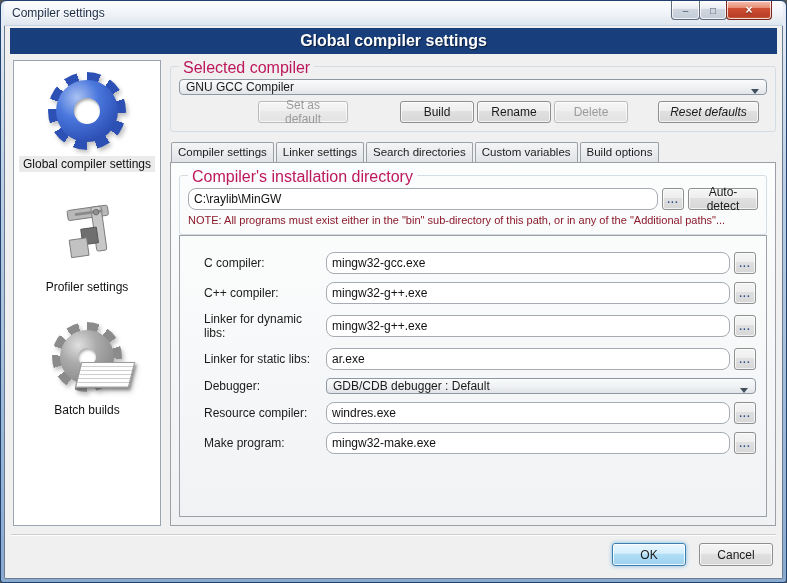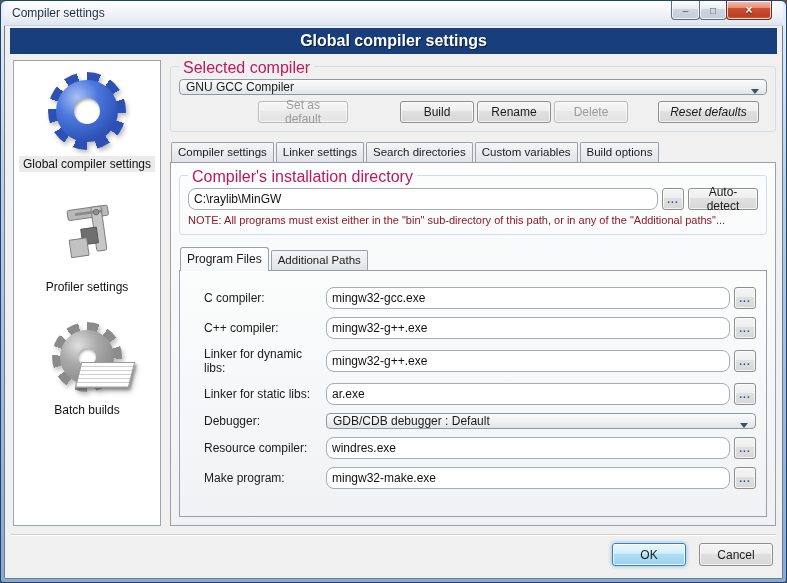--- a/index.html
+++ b/index.html
@@ -231,25 +231,20 @@
           <div class="groupbox gb-light">
             <span class="legend">Compiler's installation directory</span>
             <div class="dir-row">
               <input class="tinput" value="C:\raylib\MinGW" style="">
               <div class="btn browse">...</div>
               <div class="btn autodetect">Auto-detect</div>
             </div>
             <div class="note">NOTE: All programs must exist either in the "bin" sub-directory of this path, or in any of the "Additional paths"...</div>
           </div>
 
-          <div class="tab-strip subtab-strip">
-            <div class="tab active">Program Files</div>
-            <div class="tab">Additional Paths</div>
-            <div class="strip-fill"></div>
-          </div>
 
           <div class="inner-page">
 
             <div class="frow">
               <span class="flabel">C compiler:</span>
               <input class="tinput" value="mingw32-gcc.exe" style="">
               <div class="btn browse">...</div>
             </div>
 
             <div class="frow">

